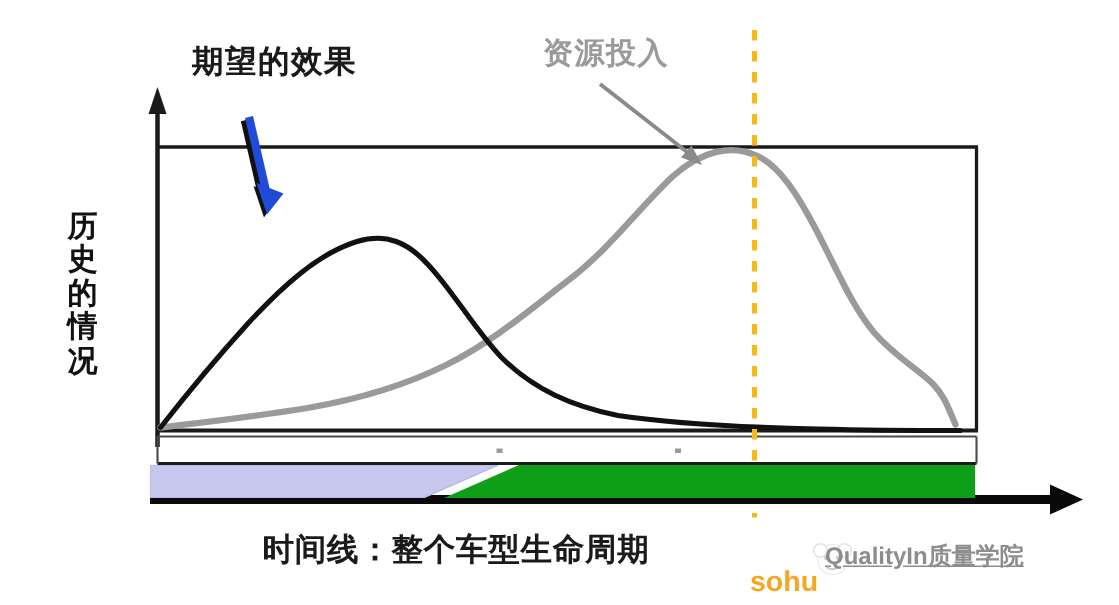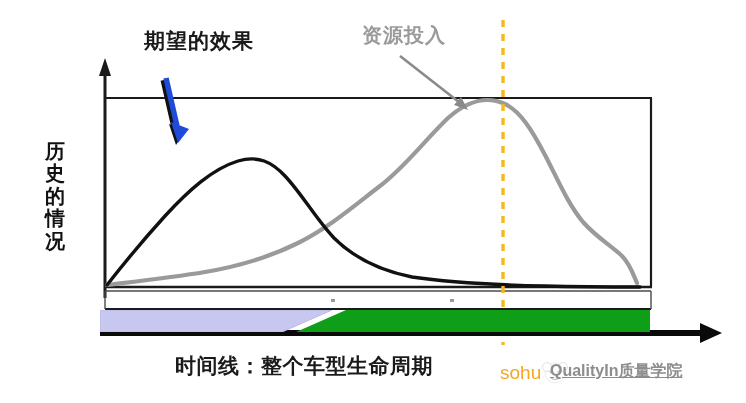--- a/index.html
+++ b/index.html
@@ -20,21 +20,21 @@
   
   #chart-svg {
     position: absolute;
     left: 0; top: 0;
     width: 746px;
     height: 403px;
   }
 
   
   .label-expected {
-    left: 144px;
+    left: 128px;
     top: 27px;
     font-size: 21px;
     font-weight: bold;
     color: #1a1a1a;
     letter-spacing: 1px;
     white-space: nowrap;
   }
   .label-history {
     left: 362px;
     top: 22px;
@@ -77,23 +77,23 @@
   
   #watermark {
     left: 498px;
     top: 358px;
     width: 248px;
     height: 32px;
   }
   .wm-orange {
     position: absolute;
     left: 2px;
-    top: 4px;
+    top: 20px;
     font-size: 19px;
-    font-weight: normal;
+    font-weight: bold;
     color: #f5a623;
     letter-spacing: 0px;
     white-space: nowrap;
     text-align: right;
   }
   .wm-gray {
     position: absolute;
     left: 52px;
     top: 3px;
     font-size: 16px;

